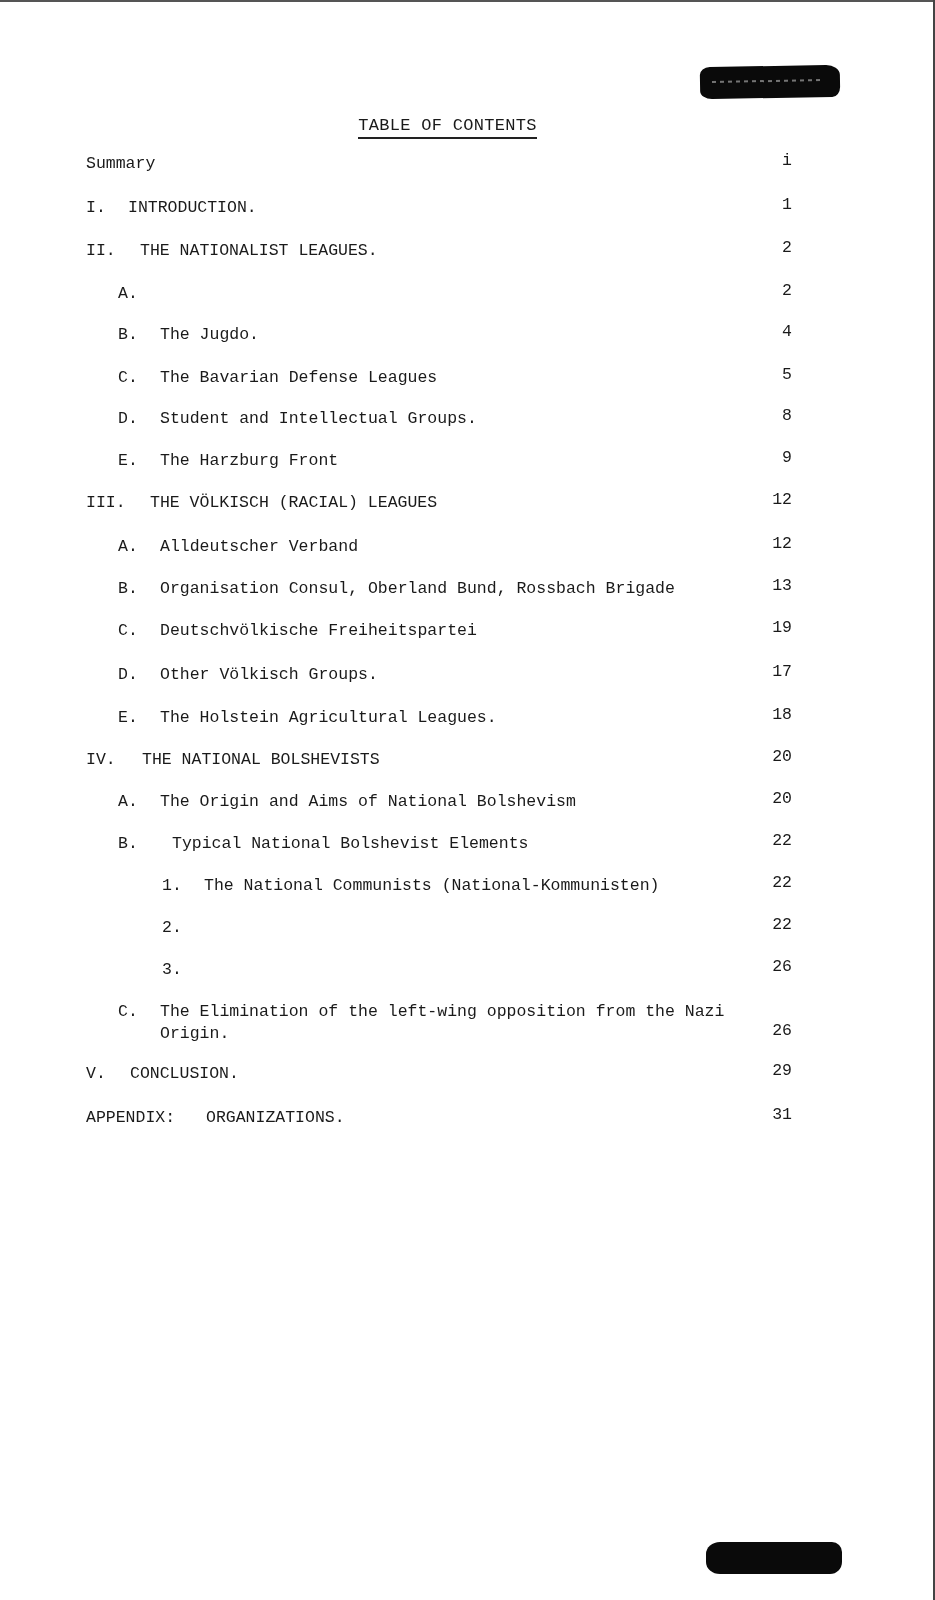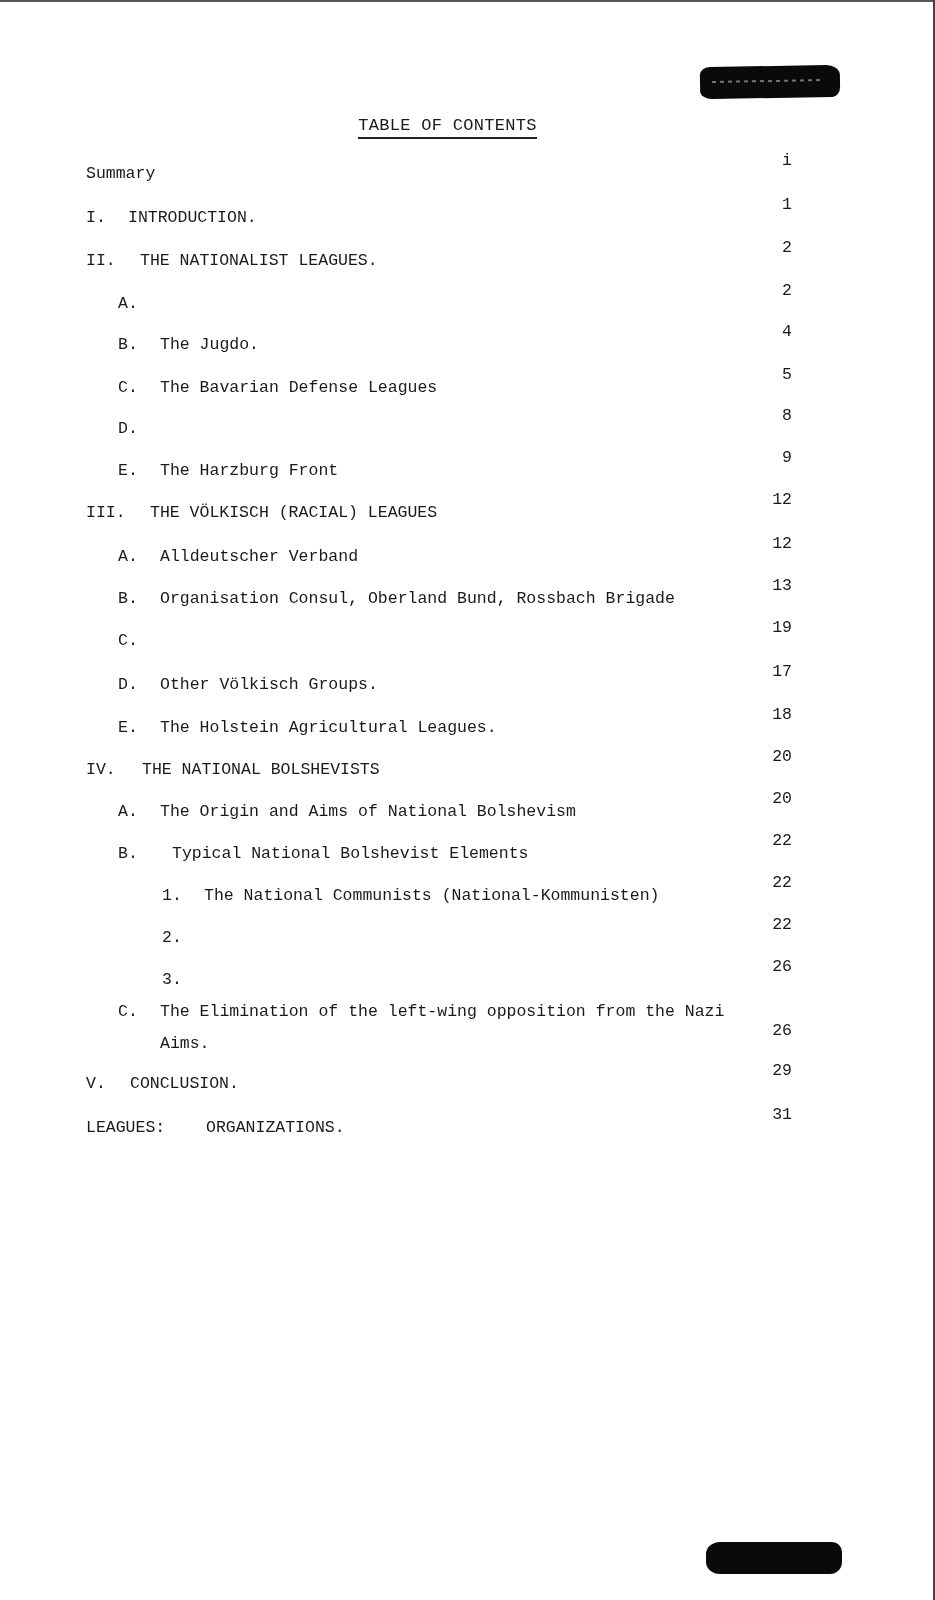--- a/index.html
+++ b/index.html
@@ -26,21 +26,21 @@
   .title {
     position: absolute; left: 0; width: 895px; top: 116px; text-align: center;
     font-size: 17px; letter-spacing: 0.3px;
   }
   .title span { border-bottom: 2px solid #222; padding-bottom: 2px; }
   .toc { position: absolute; left: 0; top: 0; width: 935px; }
   .row {
     position: absolute; left: 86px; width: 706px; height: 22px;
     font-size: 16.5px; line-height: 22px; white-space: nowrap;
   }
-  .row .text { position: absolute; top: 0; background: #fff; padding-right: 6px; margin-top: 10px; }
+  .row .text { position: absolute; top: 0; background: #fff; padding-right: 6px; }
   .row .dots {
     position: absolute; top: 0; right: 36px; left: 0; overflow: hidden;
     letter-spacing: 0; color: #111;
   }
   .row .dots::before {
     content: ". . . . . . . . . . . . . . . . . . . . . . . . . . . . . . . . . . . . . . . . . . . . . . . . . . . . . . . . . . . . . . . . . . . .";
     position: absolute; right: 0; font-weight: bold; letter-spacing: 4.4px;
   }
   .row .page {
     position: absolute; right: 0; top: -3px; width: 32px; text-align: right; background: #fff;
@@ -96,20 +96,21 @@
   <div class="row" style="top:367px">
     <span class="dots"></span>
     <span class="text" style="left:32px">C.</span>
     <span class="text" style="left:74px">The Bavarian Defense Leagues</span>
     <span class="page">5</span>
   </div>
 
   <div class="row" style="top:408px">
     <span class="dots"></span>
     <span class="text" style="left:32px">D.</span>
+    <span class="text" style="left:74px">Student and Intellectual Groups.</span>
     <span class="page">8</span>
   </div>
 
   <div class="row" style="top:450px">
     <span class="dots"></span>
     <span class="text" style="left:32px">E.</span>
     <span class="text" style="left:74px">The Harzburg Front</span>
     <span class="page">9</span>
   </div>
 
@@ -130,20 +131,21 @@
   <div class="row" style="top:578px">
     <span class="dots"></span>
     <span class="text" style="left:32px">B.</span>
     <span class="text" style="left:74px">Organisation Consul, Oberland Bund, Rossbach Brigade</span>
     <span class="page">13</span>
   </div>
 
   <div class="row" style="top:620px">
     <span class="dots"></span>
     <span class="text" style="left:32px">C.</span>
+    <span class="text" style="left:74px">Deutschvölkische Freiheitspartei</span>
     <span class="page">19</span>
   </div>
 
   <div class="row" style="top:664px">
     <span class="dots"></span>
     <span class="text" style="left:32px">D.</span>
     <span class="text" style="left:74px">Other Völkisch Groups.</span>
     <span class="page">17</span>
   </div>
 
@@ -195,31 +197,31 @@
   </div>
 
   <div class="wrap-first" style="left:118px; top:1001px">
     <span>C.</span>
   </div>
   <div class="wrap-first" style="left:160px; top:1001px">
     <span>The Elimination of the left-wing opposition from the Nazi</span>
   </div>
   <div class="row" style="top:1023px">
     <span class="dots"></span>
-    <span class="text" style="left:74px">Aims.</span>
+    <span class="text" style="left:74px">Origin.</span>
     <span class="page">26</span>
   </div>
 
   <div class="row" style="top:1063px">
     <span class="dots"></span>
     <span class="text" style="left:0">V.</span>
     <span class="text" style="left:44px">CONCLUSION.</span>
     <span class="page">29</span>
   </div>
 
   <div class="row" style="top:1107px">
     <span class="dots"></span>
-    <span class="text" style="left:0">LEAGUES:</span>
+    <span class="text" style="left:0">APPENDIX:</span>
     <span class="text" style="left:120px">ORGANIZATIONS.</span>
     <span class="page">31</span>
   </div>
 
 </div>
 
 </body></html>

